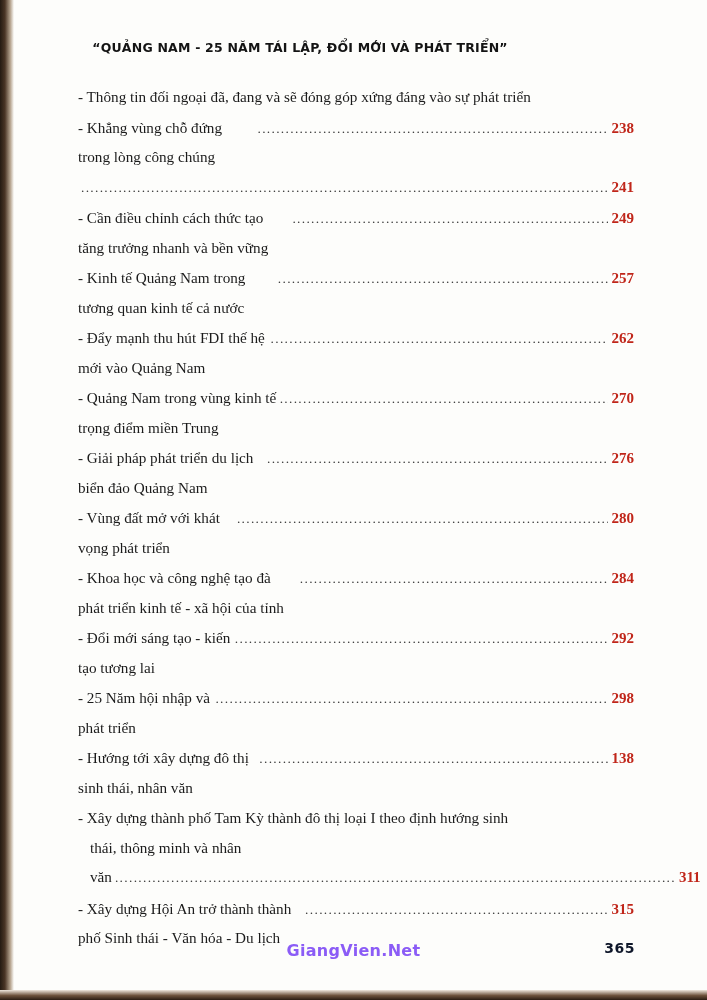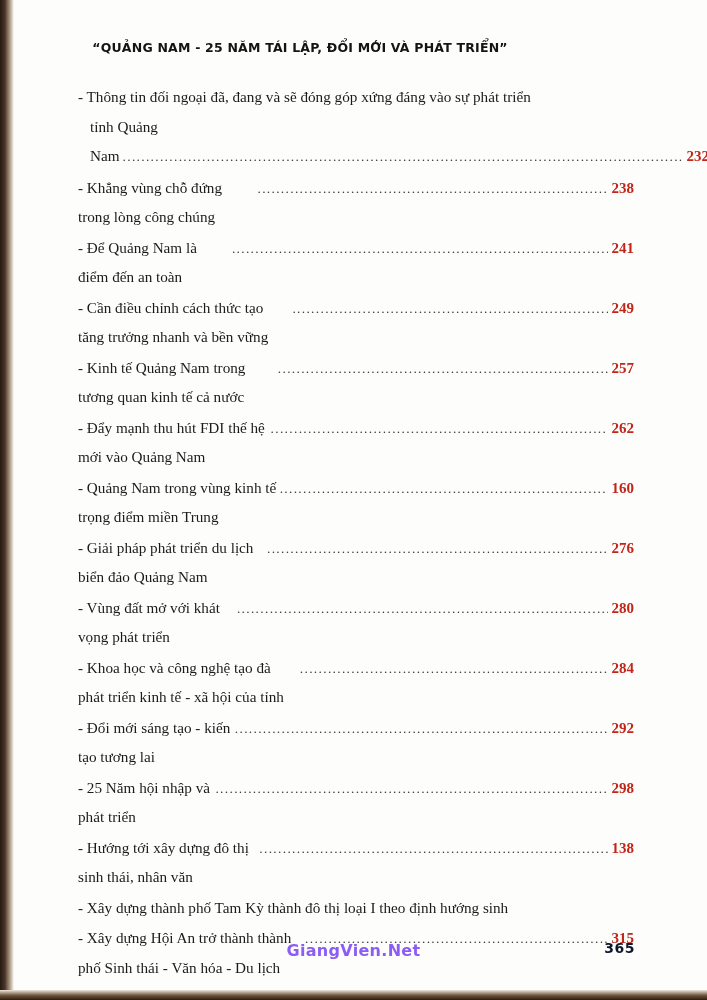--- a/index.html
+++ b/index.html
@@ -126,32 +126,30 @@
 
 <div class="page">
 
   <div class="binding-left"></div>
 
   <div class="header">“QUẢNG NAM - 25 NĂM TÁI LẬP, ĐỔI MỚI VÀ PHÁT TRIỂN”</div>
 
   <div class="content">
       <div class="entry">
         <div class="first-line">- Thông tin đối ngoại đã, đang và sẽ đóng góp xứng đáng vào sự phát triển</div>
-        <div class="row wrap-line"><span class="label">tỉnh Quảng Nam</span><span class="fill">........................................................................................................................</span><span class="num">232</span></div>
       </div>
       <div class="entry">
         <div class="row">
           <span class="label">- Khẳng vùng chỗ đứng trong lòng công chúng</span>
           <span class="fill">........................................................................................................................</span>
           <span class="num">238</span>
         </div>
       </div>
       <div class="entry">
         <div class="row">
-          <span class="label">- Để Quảng Nam là điểm đến an toàn</span>
           <span class="fill">........................................................................................................................</span>
           <span class="num">241</span>
         </div>
       </div>
       <div class="entry">
         <div class="row">
           <span class="label">- Cần điều chỉnh cách thức tạo tăng trưởng nhanh và bền vững</span>
           <span class="fill">........................................................................................................................</span>
           <span class="num">249</span>
         </div>
@@ -167,21 +165,21 @@
         <div class="row">
           <span class="label">- Đẩy mạnh thu hút FDI thế hệ mới vào Quảng Nam</span>
           <span class="fill">........................................................................................................................</span>
           <span class="num">262</span>
         </div>
       </div>
       <div class="entry">
         <div class="row">
           <span class="label">- Quảng Nam trong vùng kinh tế trọng điểm miền Trung</span>
           <span class="fill">........................................................................................................................</span>
-          <span class="num">160</span>
+          <span class="num">270</span>
         </div>
       </div>
       <div class="entry">
         <div class="row">
           <span class="label">- Giải pháp phát triển du lịch biển đảo Quảng Nam</span>
           <span class="fill">........................................................................................................................</span>
           <span class="num">276</span>
         </div>
       </div>
       <div class="entry">
@@ -214,20 +212,21 @@
       </div>
       <div class="entry">
         <div class="row">
           <span class="label">- Hướng tới xây dựng đô thị sinh thái, nhân văn</span>
           <span class="fill">........................................................................................................................</span>
           <span class="num">138</span>
         </div>
       </div>
       <div class="entry">
         <div class="first-line">- Xây dựng thành phố Tam Kỳ thành đô thị loại I theo định hướng sinh</div>
+        <div class="row wrap-line"><span class="label">thái, thông minh và nhân văn</span><span class="fill">........................................................................................................................</span><span class="num">311</span></div>
       </div>
       <div class="entry">
         <div class="row">
           <span class="label">- Xây dựng Hội An trở thành thành phố Sinh thái - Văn hóa - Du lịch</span>
           <span class="fill">........................................................................................................................</span>
           <span class="num">315</span>
         </div>
       </div>
     </div>
 

